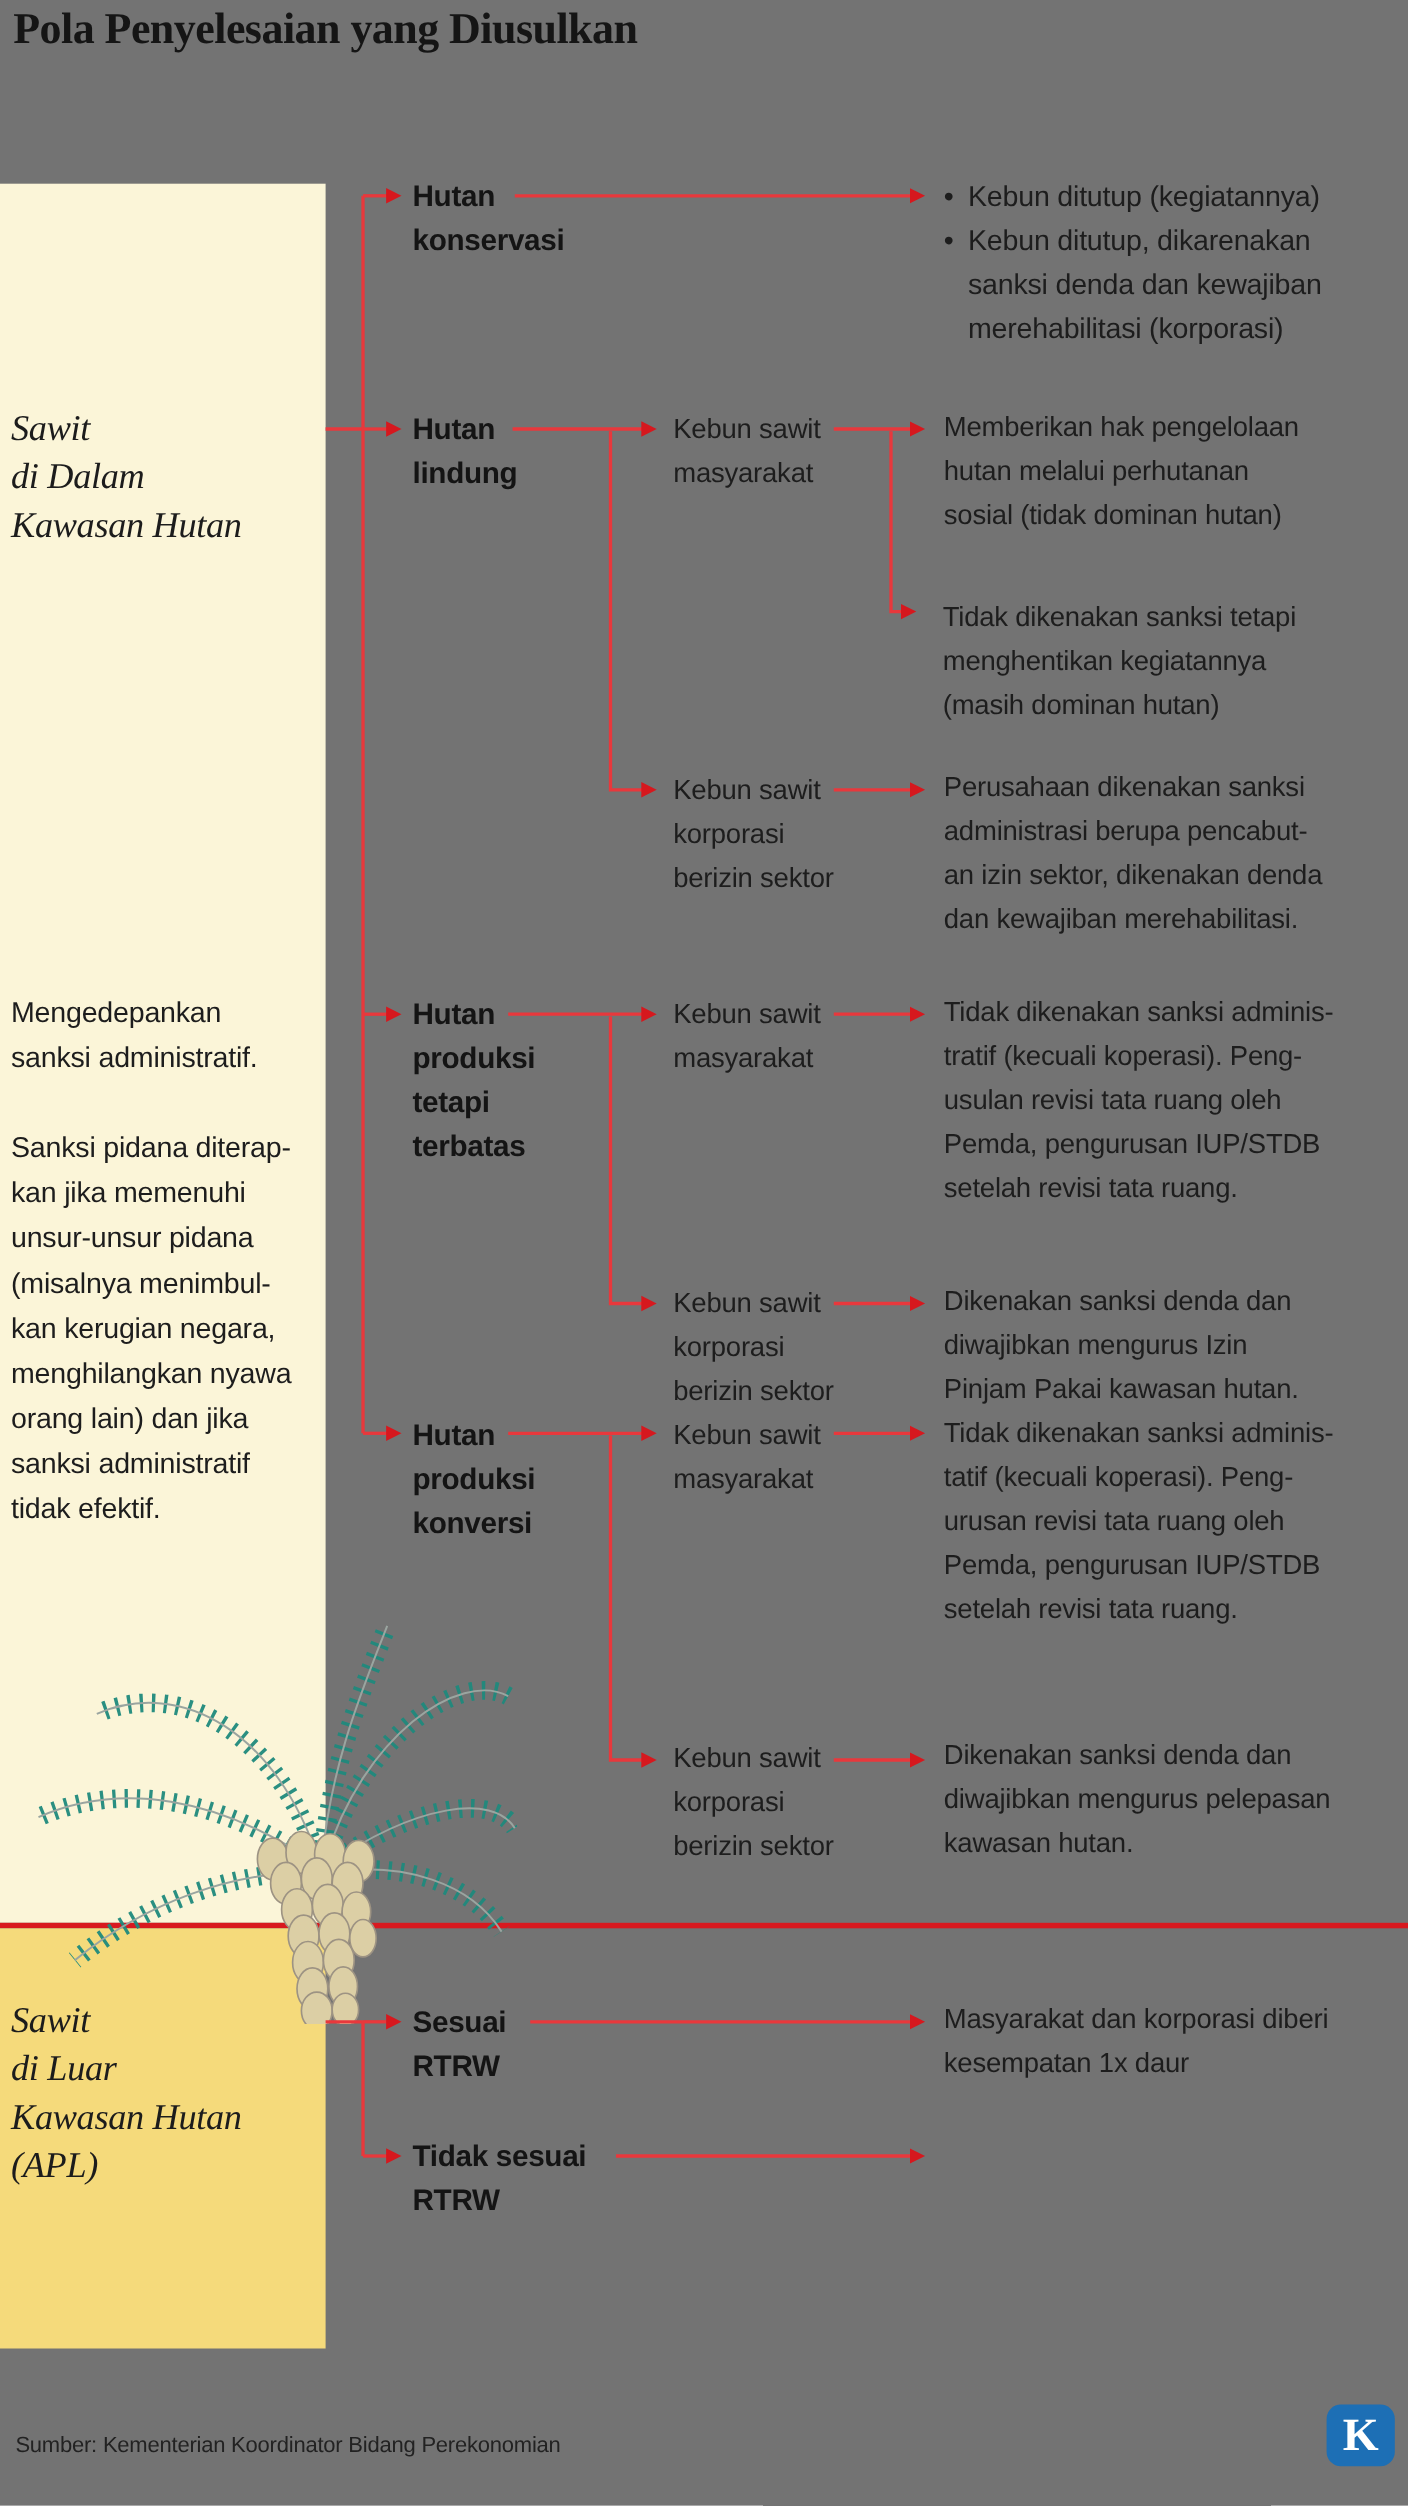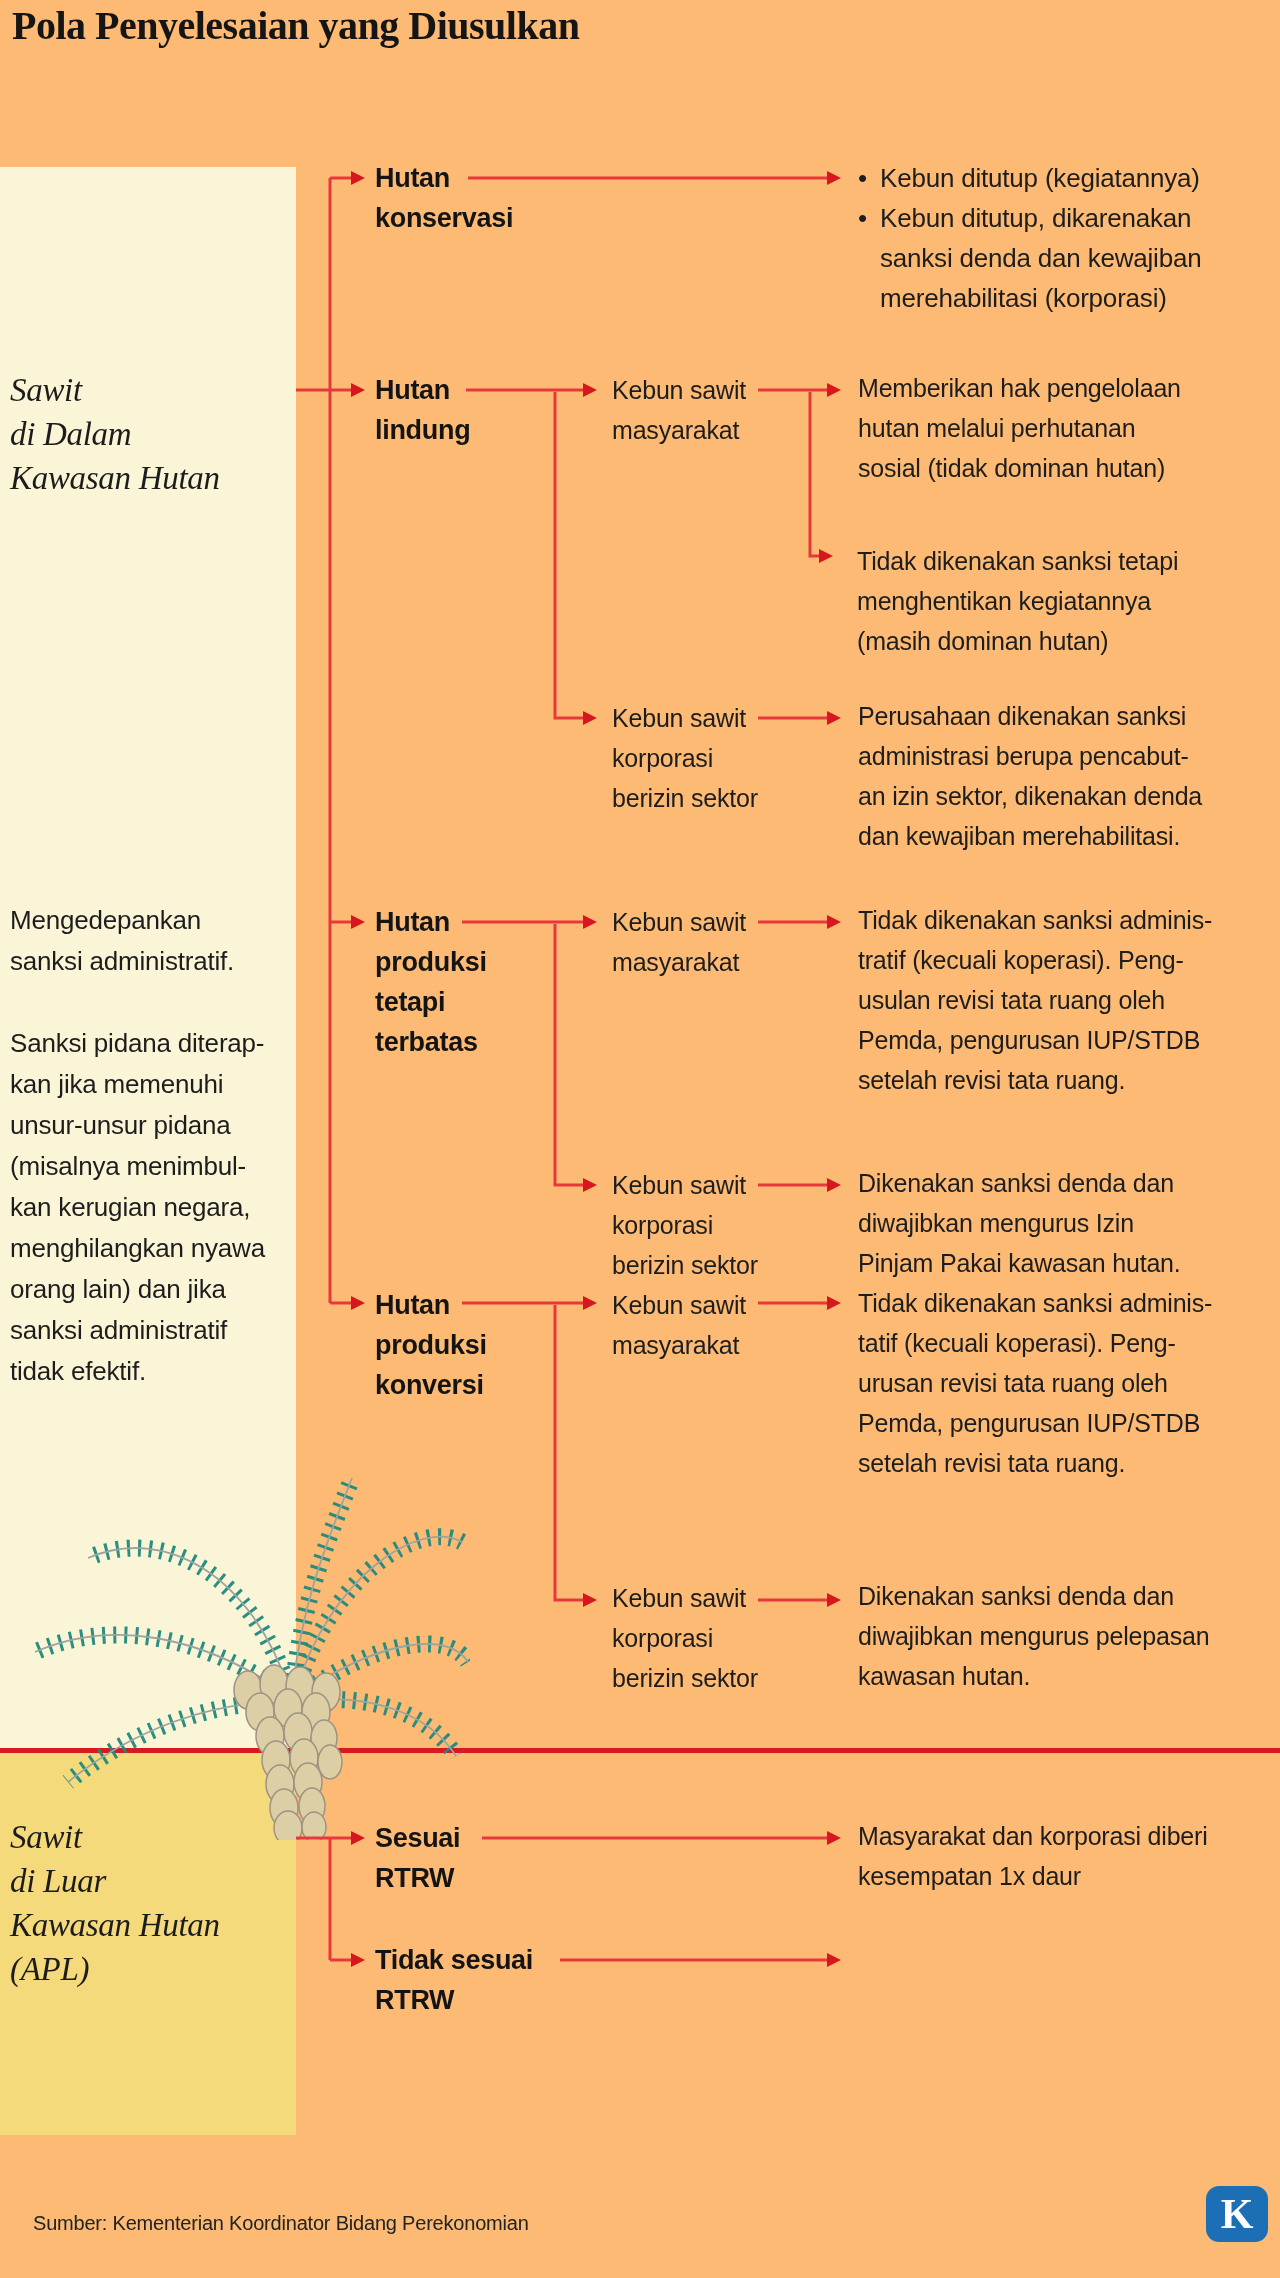--- a/index.html
+++ b/index.html
@@ -1,33 +1,33 @@
 <!DOCTYPE html>
 <html><head>
 <meta charset="utf-8">
 <style>
   html,body{margin:0;padding:0;background:#ffffff;}
-  .page{position:relative;width:1280px;height:2278px;background:#fdba74;overflow:hidden;
+  .page{position:relative;width:1280px;height:2278px;background:#737373;overflow:hidden;
         font-family:"Liberation Sans",sans-serif;color:#1b1b1b;}
   .abs{position:absolute;}
   .pre{white-space:pre-line;}
   .title{font-family:"Liberation Serif",serif;font-weight:700;font-size:40px;
          letter-spacing:-0.5px;color:#151515;}
   .panel{background:#fbf5d8;}
   .panel-gold{background:#f5da7b;}
   .serifLabel{font-family:"Liberation Serif",serif;font-weight:400;font-style:italic;
               font-size:33px;line-height:44px;color:#1c1c1c;letter-spacing:-0.3px;}
   .branch{font-weight:700;font-size:27px;line-height:40px;letter-spacing:-0.3px;color:#141414;}
   .body{font-size:25px;line-height:40px;letter-spacing:-0.2px;color:#1d1d1d;}
   .note{font-size:26px;line-height:41px;letter-spacing:-0.2px;color:#1d1d1d;}
   .bullets{font-size:26px;line-height:40px;letter-spacing:-0.2px;color:#1d1d1d;}
   .bullet-row{display:flex;}
   .dot{width:22px;flex:0 0 22px;}
   .divider{background:#d8191f;height:5px;width:1280px;}
-  .source{font-size:20px;letter-spacing:-0.2px;color:#222;margin-left:19px;}
+  .source{font-size:20px;letter-spacing:-0.2px;color:#222;}
   .credit{font-family:"Liberation Serif",serif;font-weight:700;font-size:17px;
           letter-spacing:0.5px;color:#111;margin-top:44px;}
   .klogo{width:62px;height:56px;background:#1d6fb5;border-radius:13px;
          display:flex;align-items:center;justify-content:center;}
   .klogo span{font-family:"Liberation Serif",serif;font-weight:700;font-size:42px;color:#fff;}
   svg{display:block;}
 </style>
 </head>
 <body>
 

